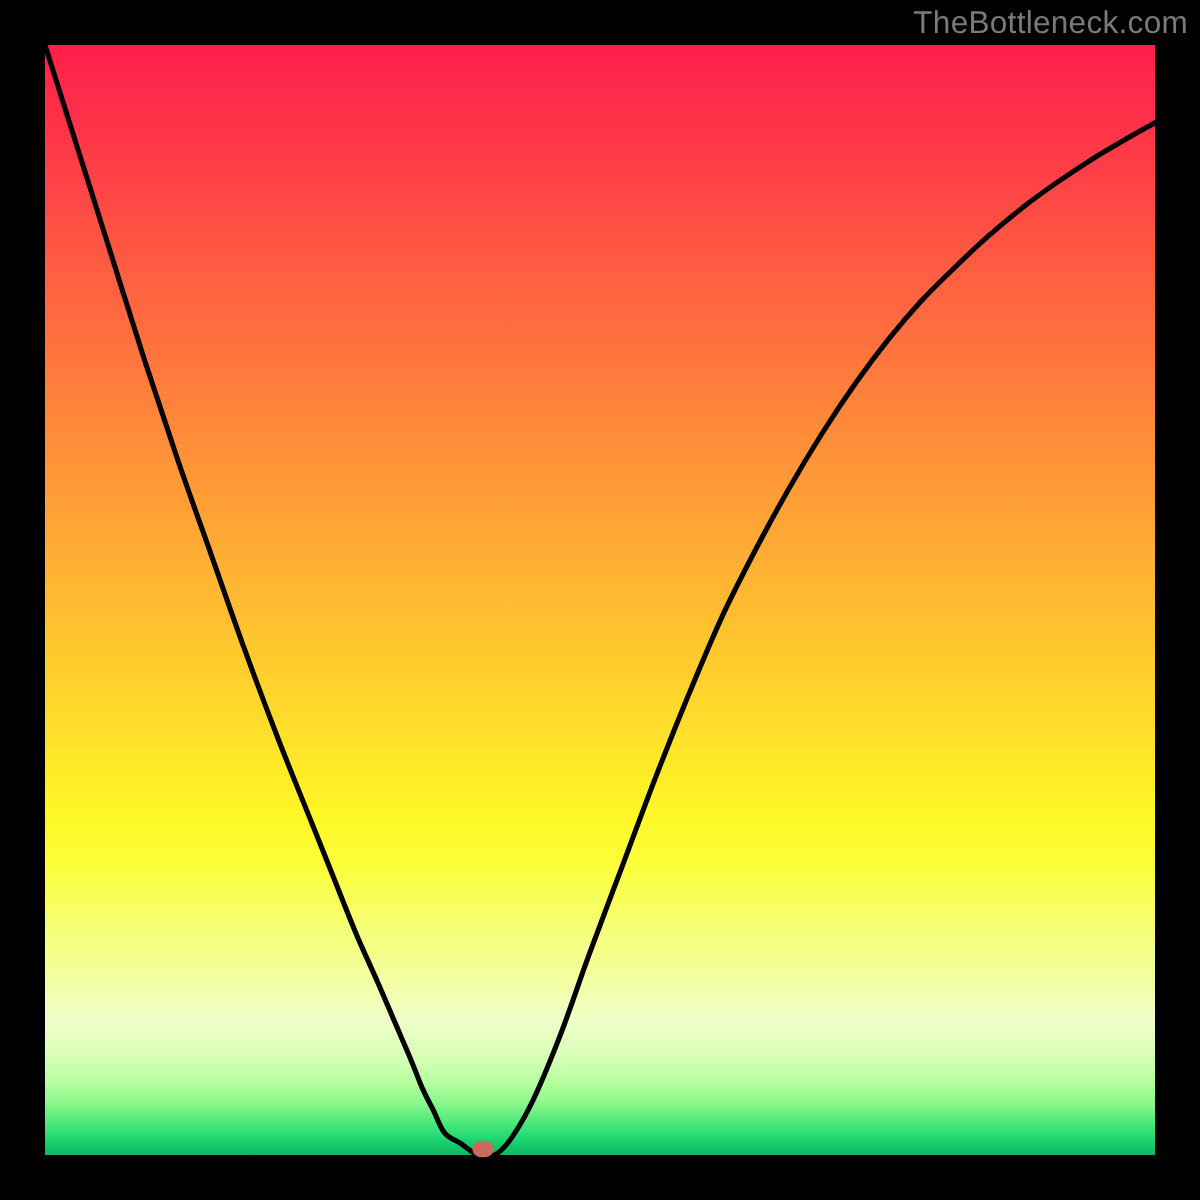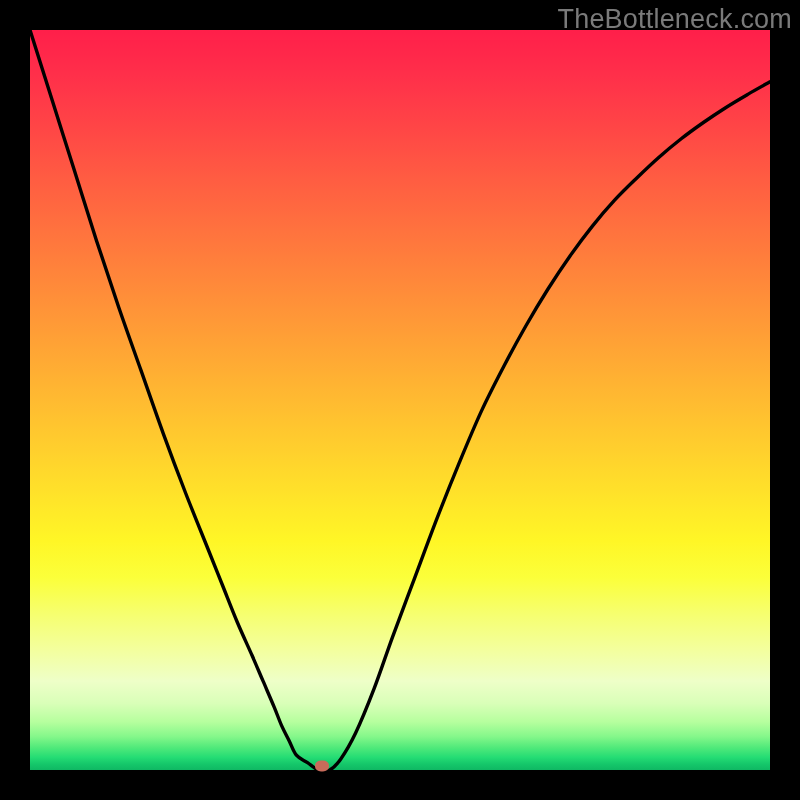--- a/index.html
+++ b/index.html
@@ -49,21 +49,21 @@
       #24dc74 98.3%,
       #15c76a 99.2%,
       #0fb863 100%
     );
   }
   .watermark {
     position: absolute;
     right: 8px;
     top: 4px;
     color: #7a7a7a;
-    font-size: 27px;
+    font-size: 21px;
     font-weight: 500;
     letter-spacing: 0.2px;
     text-align: center;
     user-select: none;
   }
   svg.curve {
     position: absolute;
     left: 0;
     top: 0;
     width: 740px;

